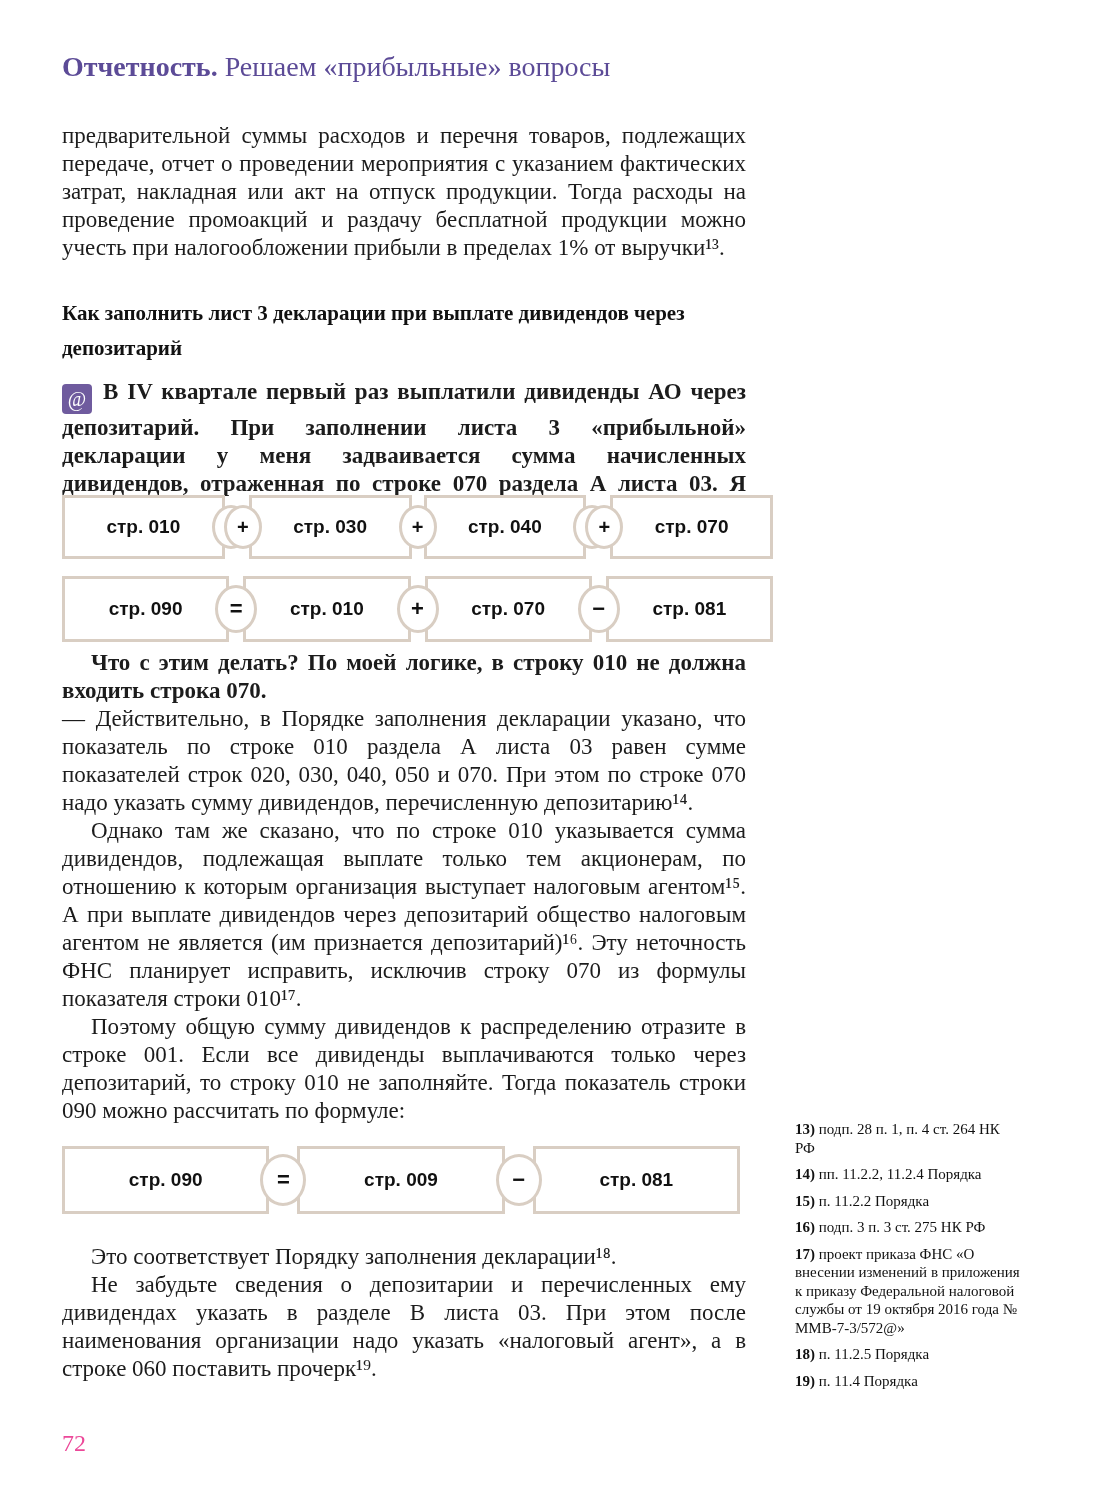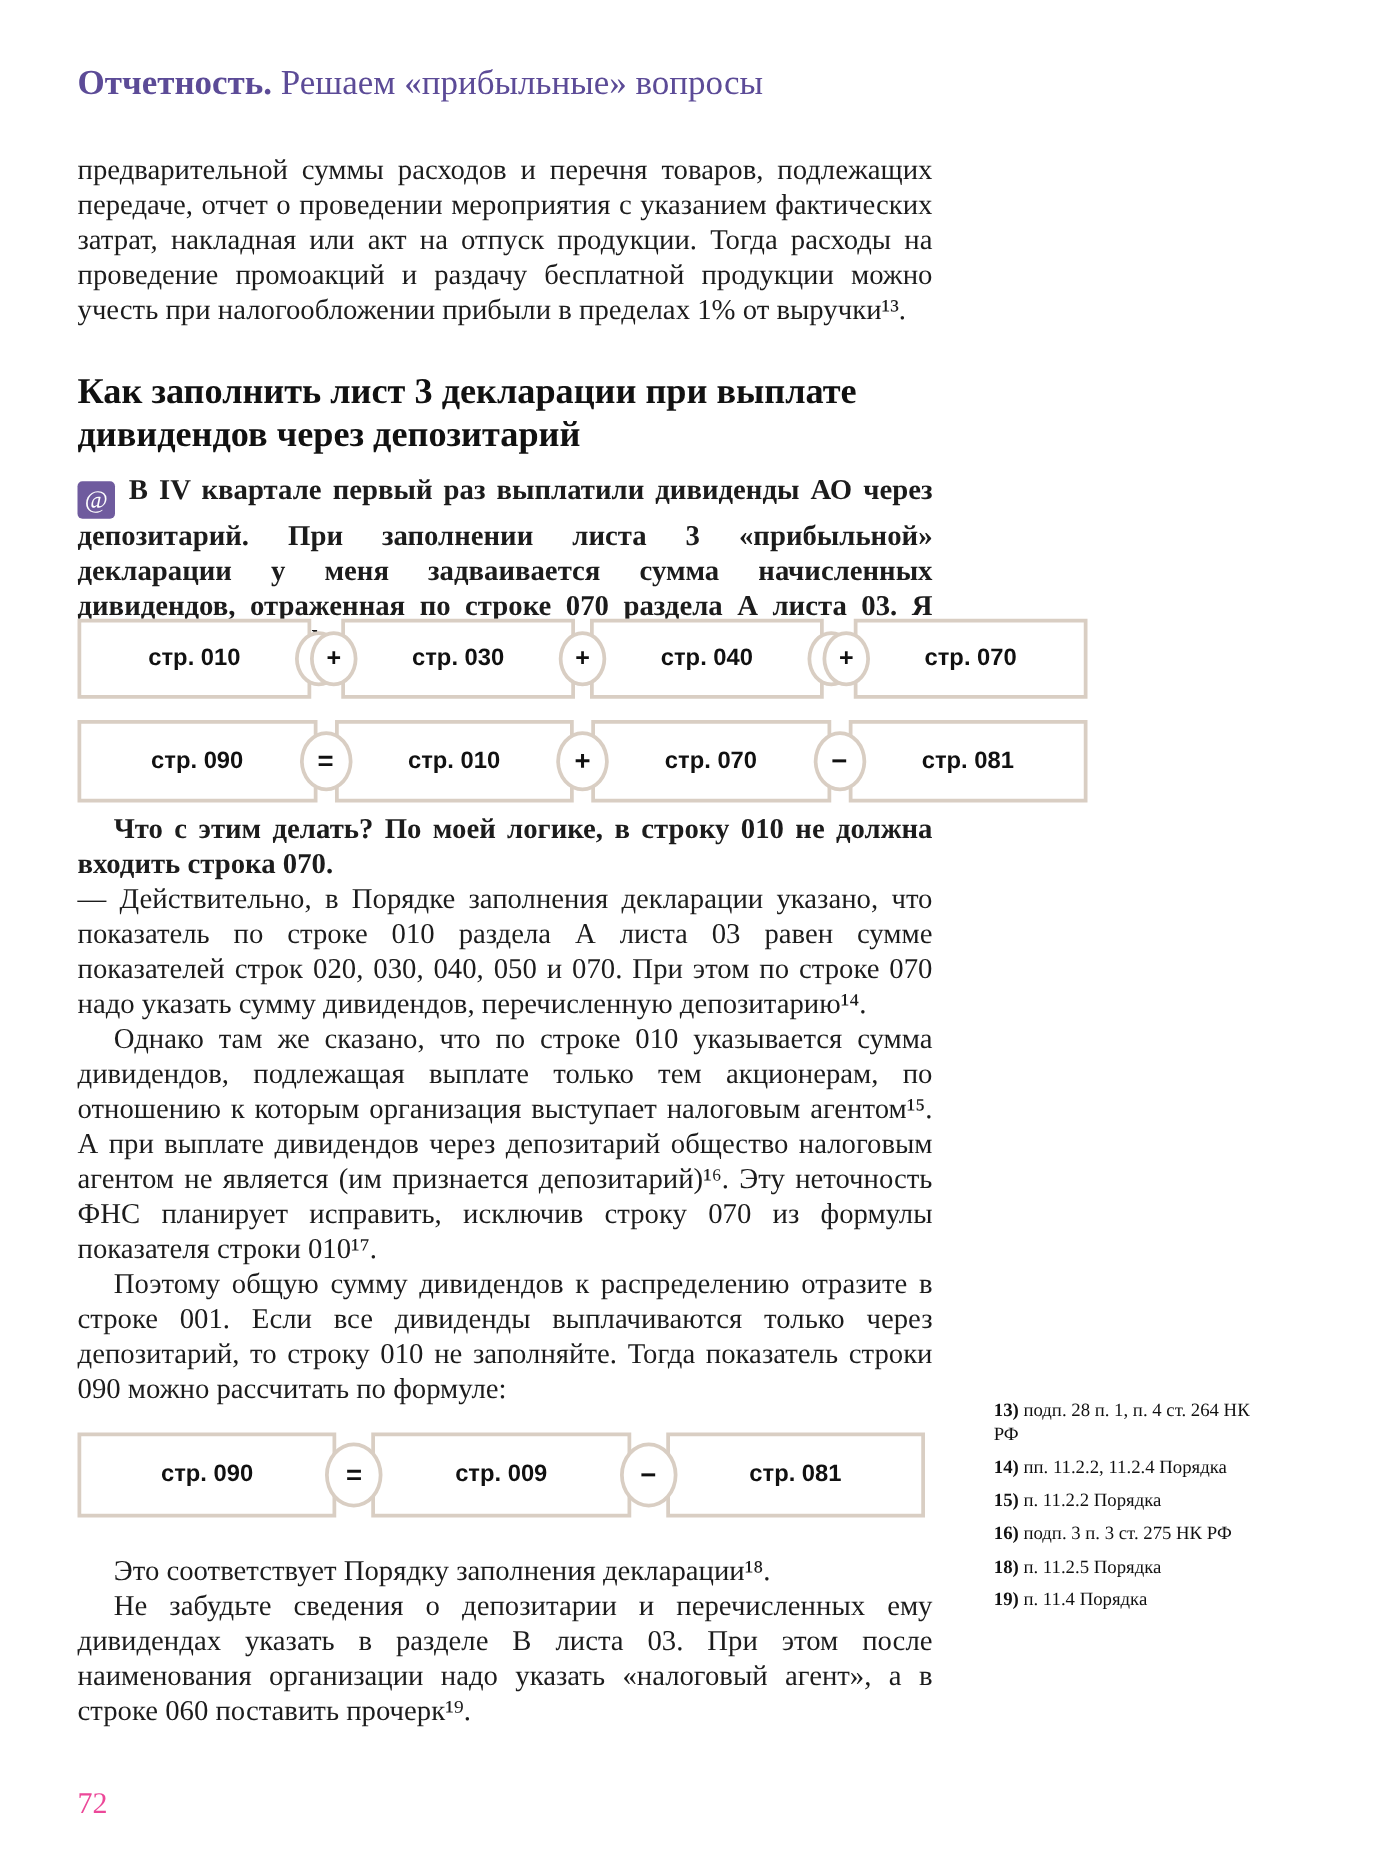--- a/index.html
+++ b/index.html
@@ -31,21 +31,21 @@
     line-height: 28px;
     text-align: justify;
   }
   p.body.indent { text-indent: 29px; }
   p.bold { font-weight: bold; }
 
   #intro   { top: 122px; }
   #heading-block { top: 296px; }
   h2.article-heading {
     margin: 0;
-    font-size: 29px;
+    font-size: 21px;
     line-height: 35px;
     font-weight: bold;
     color: #111;
   }
   #question-block { top: 378px; }
   .at-icon {
     display: inline-block;
     width: 30px; height: 30px;
     background: var(--icon-purple, #6f5b9e);
     color: #ffffff;
@@ -59,21 +59,21 @@
     font-weight: normal;
   }
 
   #answers-block { top: 649px; }
   #final-block   { top: 1243px; }
 
   
   .formula-row {
     position: absolute;
     left: 62px;
-    width: 808px;
+    width: 711px;
     display: flex;
     align-items: center;
   }
   #formula1 { top: 495px; height: 64px; }
   #formula2 { top: 576px; height: 66px; }
   #formula3 { top: 1146px; width: 678px; height: 68px; }
   .f-box {
     flex: 1;
     align-self: stretch;
     border: 3px solid var(--box-border, #d9cec3);
@@ -215,19 +215,20 @@
   <div class="col" id="final-block">
     <p class="body indent">Это соответствует Порядку заполнения декларации¹⁸.</p>
     <p class="body indent">Не забудьте сведения о депозитарии и перечисленных ему дивидендах указать в разделе В листа 03. При этом после наименования организации надо указать «налоговый агент», а в строке 060 поставить прочерк¹⁹.</p>
   </div>
 
   <div class="sidebar">
       <div class="footnote"><b>13) </b><span>подп. 28 п. 1, п. 4 ст. 264 НК РФ</span></div>
       <div class="footnote"><b>14) </b><span>пп. 11.2.2, 11.2.4 Порядка</span></div>
       <div class="footnote"><b>15) </b><span>п. 11.2.2 Порядка</span></div>
       <div class="footnote"><b>16) </b><span>подп. 3 п. 3 ст. 275 НК РФ</span></div>
+      <div class="footnote"><b>17) </b><span>проект приказа ФНС «О внесении изменений в приложения к приказу Федеральной налоговой службы от 19 октября 2016 года № ММВ-7-3/572@»</span></div>
       <div class="footnote"><b>18) </b><span>п. 11.2.5 Порядка</span></div>
       <div class="footnote"><b>19) </b><span>п. 11.4 Порядка</span></div>
     </div>
 
   <div class="page-number">72</div>
 
 </div>
 
 </body></html>

